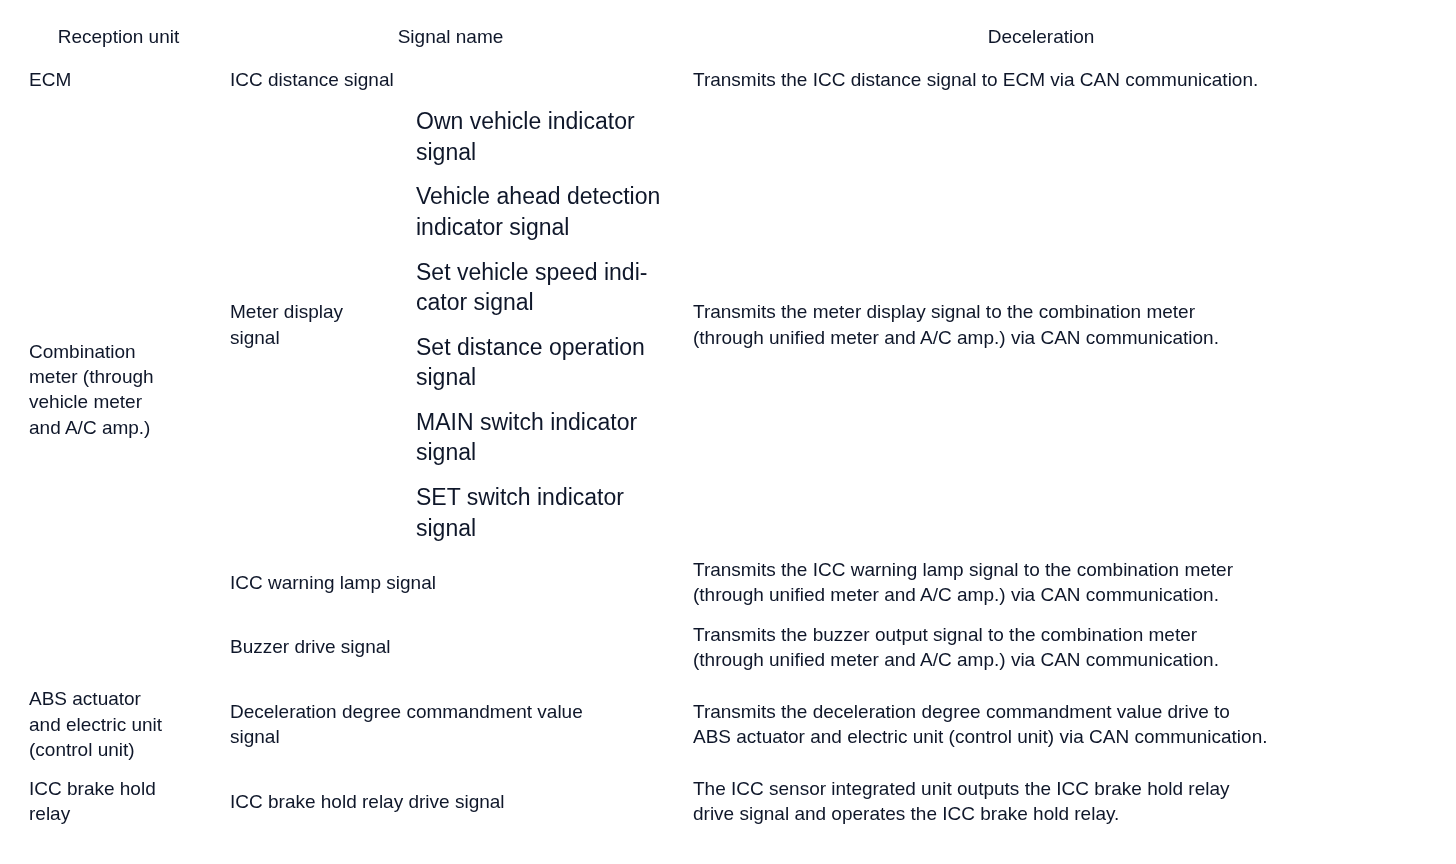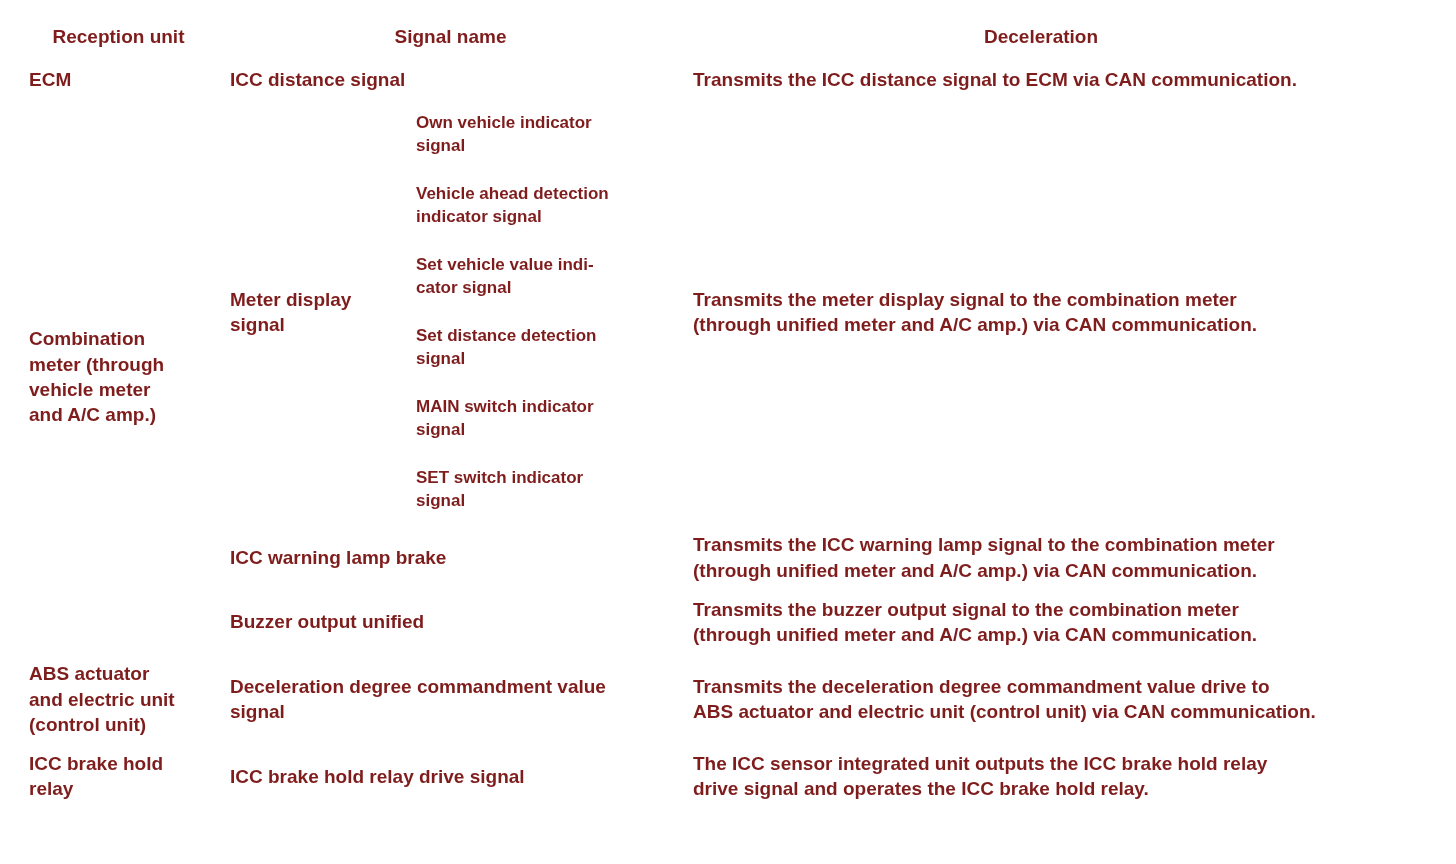--- a/index.html
+++ b/index.html
@@ -33,22 +33,22 @@
     table-layout: fixed;
     background: #ffffff;
   }
 
   .signal-table td,
   .signal-table th {
     vertical-align: middle;
     padding: 7px 11px;
     font-size: 19px;
     line-height: 1.33;
-    font-weight: bold;
-    color: #7f1d1d;
+    font-weight: normal;
+    color: #0f172a;
     border: 0;
     background: #ffffff;
   }
 
   
   col.c-unit    { width: 201px; }
   col.c-sigA    { width: 186px; }
   col.c-sigB    { width: 277px; }
   col.c-desc    { width: 718px; }
 
@@ -72,21 +72,21 @@
   }
 
   
   .sub-table {
     width: 100%;
     border-collapse: collapse;
     table-layout: fixed;
   }
   .sub-table td {
     padding: 7px 11px;
-    font-size: 17px;
+    font-size: 23px;
     line-height: 1.33;
     vertical-align: middle;
     height: 57px;
     background: #ffffff;
   }
   .sub-row-div { border-bottom: 1px solid #000; }
 
   .nowrap-cell { padding: 0 !important; }
 </style>
 </head>
@@ -148,27 +148,27 @@
                 </td>
               </tr>
               <tr>
                 <td class="sub-row-div">
                   <span class="cell-text">Vehicle ahead detection
 indicator signal</span>
                 </td>
               </tr>
               <tr>
                 <td class="sub-row-div">
-                  <span class="cell-text">Set vehicle value indi-
+                  <span class="cell-text">Set vehicle speed indi-
 cator signal</span>
                 </td>
               </tr>
               <tr>
                 <td class="sub-row-div">
-                  <span class="cell-text">Set distance detection
+                  <span class="cell-text">Set distance operation
 signal</span>
                 </td>
               </tr>
               <tr>
                 <td class="sub-row-div">
                   <span class="cell-text">MAIN switch indicator
 signal</span>
                 </td>
               </tr>
               <tr>
@@ -182,31 +182,31 @@
         </td>
 
         <td class="ta-left va-mid bd-bot-mid">
           <span class="cell-text">Transmits the meter display signal to the combination meter
 (through unified meter and A/C amp.) via CAN communication.</span>
         </td>
       </tr>
 
       <tr>
         <td class="ta-left va-mid bd-bot-thin bd-right-mid" colspan="2">
-          <span class="cell-text">ICC warning lamp brake</span>
+          <span class="cell-text">ICC warning lamp signal</span>
         </td>
         <td class="ta-left va-mid bd-bot-thin">
           <span class="cell-text">Transmits the ICC warning lamp signal to the combination meter
 (through unified meter and A/C amp.) via CAN communication.</span>
         </td>
       </tr>
 
       <tr>
         <td class="ta-left va-mid bd-bot-mid bd-right-mid" colspan="2">
-          <span class="cell-text">Buzzer output unified</span>
+          <span class="cell-text">Buzzer drive signal</span>
         </td>
         <td class="ta-left va-mid bd-bot-mid">
           <span class="cell-text">Transmits the buzzer output signal to the combination meter
 (through unified meter and A/C amp.) via CAN communication.</span>
         </td>
       </tr>
 
       <tr>
         <td class="ta-left va-mid bd-bot-mid bd-right-thin">
           <span class="cell-text">ABS actuator

